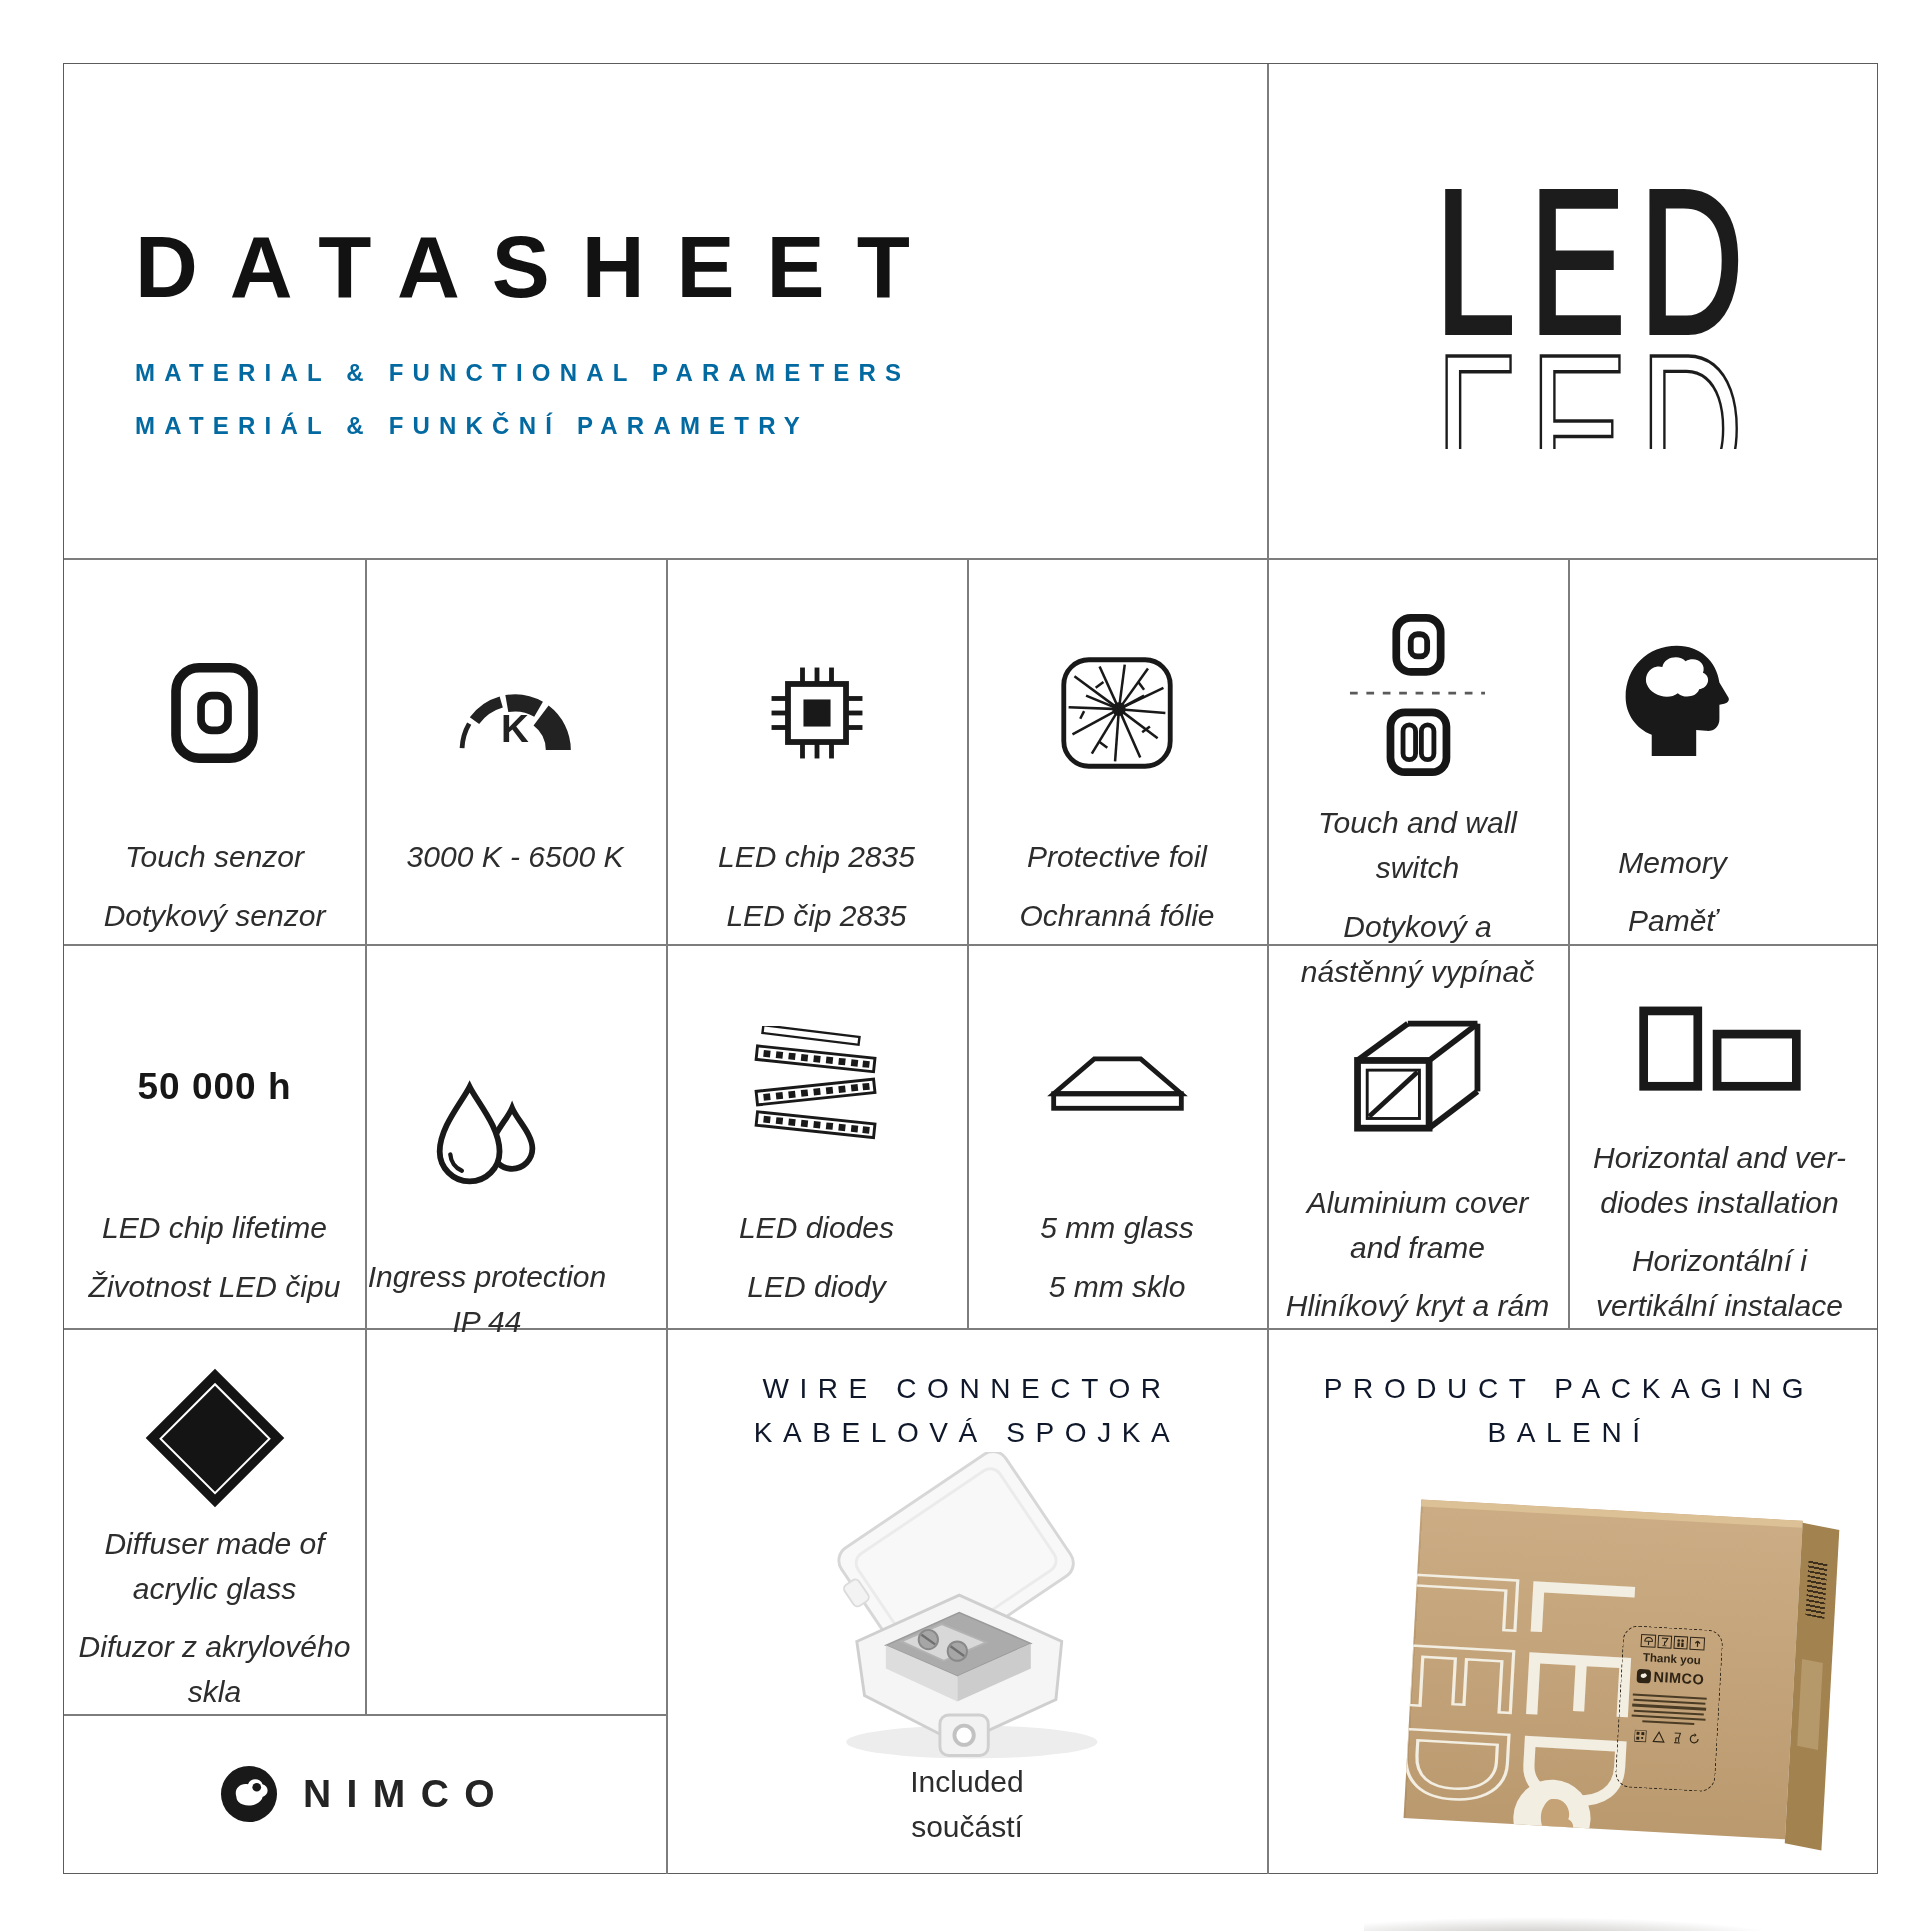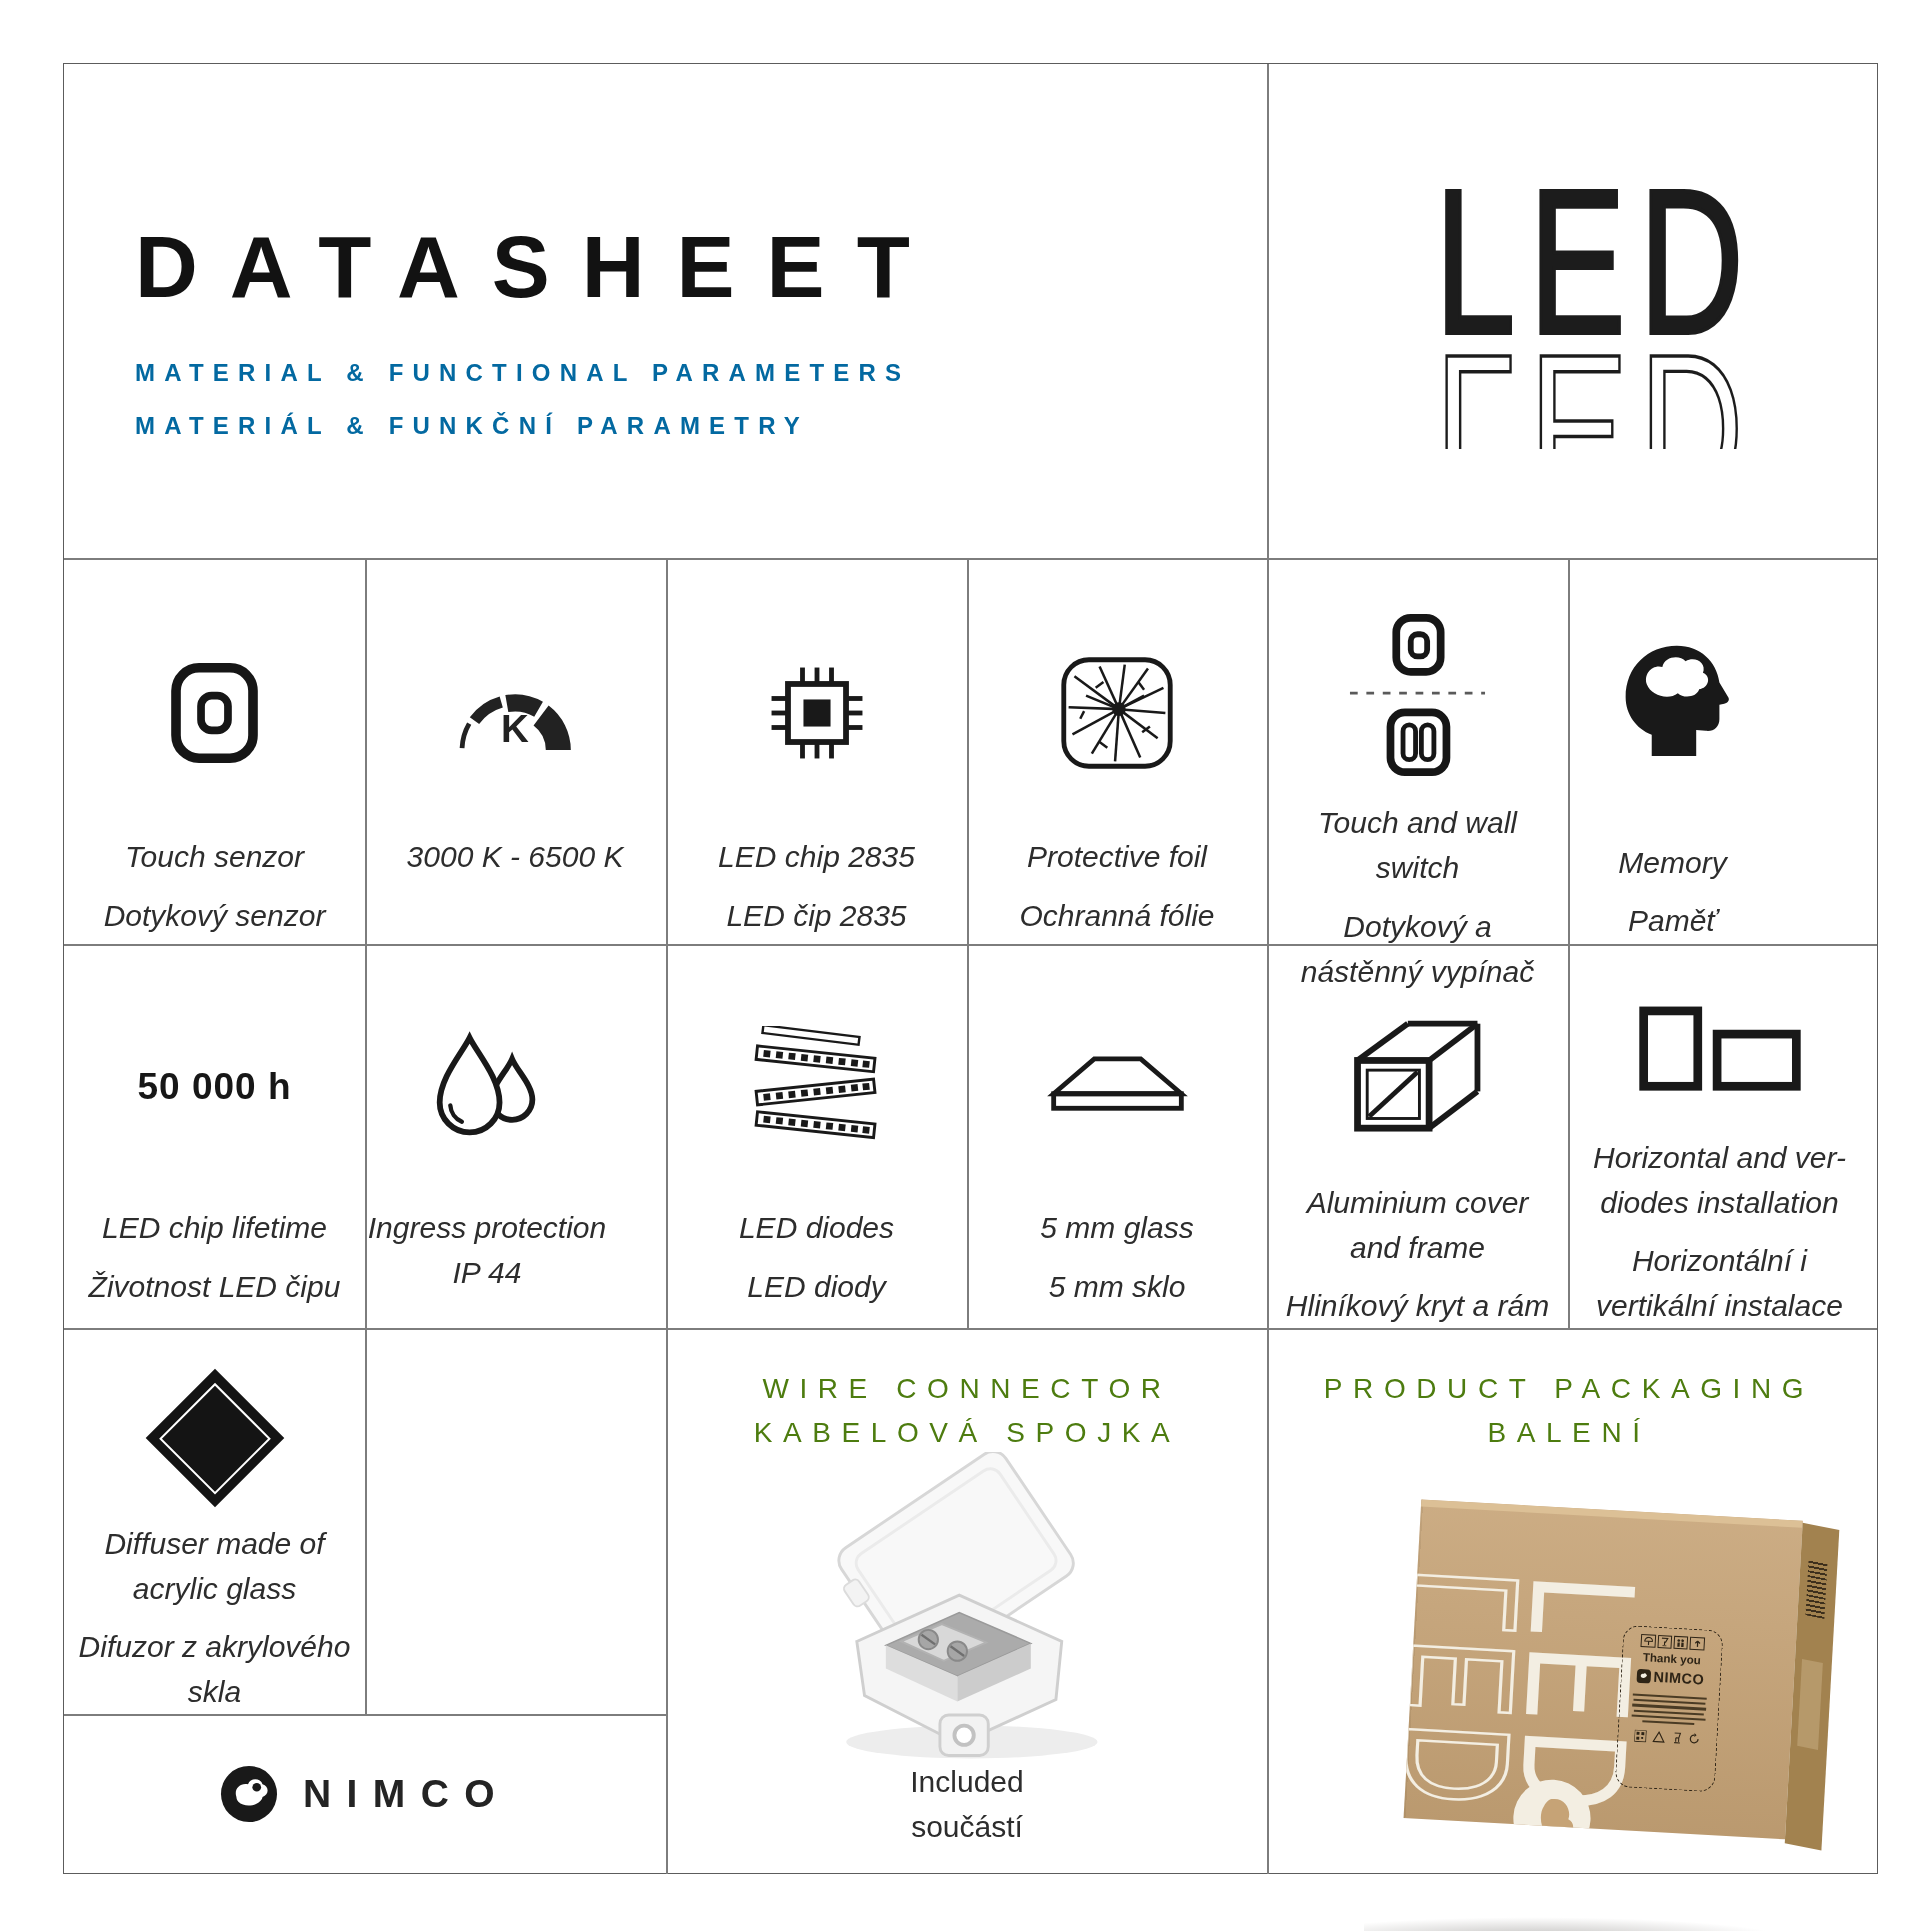--- a/index.html
+++ b/index.html
@@ -26,21 +26,21 @@
   .ml{display:block;font-size:30px;line-height:45px;color:#2d2d2d;white-space:pre-line;}
   .ml + .ml{margin-top:13.5px;}
   .hours{font-size:37px;font-weight:800;letter-spacing:1px;color:#171717;}
 
   .diamond{width:98px;height:98px;transform:rotate(45deg);background:#141414;
     display:flex;align-items:center;justify-content:center;}
   .diamond-inner{width:79px;height:79px;border:2.9px solid #ffffff;background:#141414;box-sizing:border-box;}
 
   
   .sec{position:absolute;display:flex;flex-direction:column;align-items:center;text-align:center;}
-  .sec-title{margin-top:39px;font-size:28px;letter-spacing:10.6px;line-height:44px;color:#4d7c0f;white-space:pre-line;}
+  .sec-title{margin-top:39px;font-size:28px;letter-spacing:10.6px;line-height:44px;color:#0f172a;white-space:pre-line;}
   .sec-caption{position:absolute;bottom:25px;left:0;right:0;font-size:30px;line-height:45px;color:#2d2d2d;white-space:pre-line;}
 
   
   .footer-cell{position:absolute;display:flex;align-items:center;justify-content:center;gap:25px;}
   .nimco-word{font-size:39px;font-weight:700;letter-spacing:15.4px;color:#242424;}
 
   
   .pack-art{position:absolute;left:0;top:106px;right:0;bottom:0;}
   .box-shadow{position:absolute;left:97px;top:483px;width:425px;height:44px;
     background:radial-gradient(ellipse at 40% 50%, rgba(40,35,28,.30), rgba(0,0,0,0) 70%);}
@@ -231,21 +231,21 @@
   <div class="cell r2" style="left:0;top:880px;width:301px;height:384px;">
     <div class="icon-box">
           <span class="hours">50 000 h</span>
         </div>
     <div class="labels">
           <span class="ml">LED chip lifetime</span>
       <span class="ml">Životnost LED čipu</span>
         </div>
   </div>
 
-  <div class="cell r2" style="left:301px;top:880px;width:244px;height:384px;">
+  <div class="cell r2" style="left:301px;top:929px;width:244px;height:384px;">
     <div class="icon-box">
           <svg width="112" height="114" viewBox="0 0 116 118">
       <path d="M84,30 C79,42 63,57 63,72 A21,21 0 0 0 105,72 C105,57 89,42 84,30 Z" fill="none" stroke="#191919" stroke-width="6"></path>
       <path d="M40,8 C32,24 9,50 9,75 A31,31 0 0 0 71,75 C71,50 48,24 40,8 Z" fill="#ffffff" stroke="#191919" stroke-width="6"></path>
       <path d="M20,78 A20,20 0 0 0 32,95" fill="none" stroke="#191919" stroke-width="4.5" stroke-linecap="round"></path>
     </svg>
         </div>
     <div class="labels">
           <span class="ml">Ingress protection
 IP 44</span>

